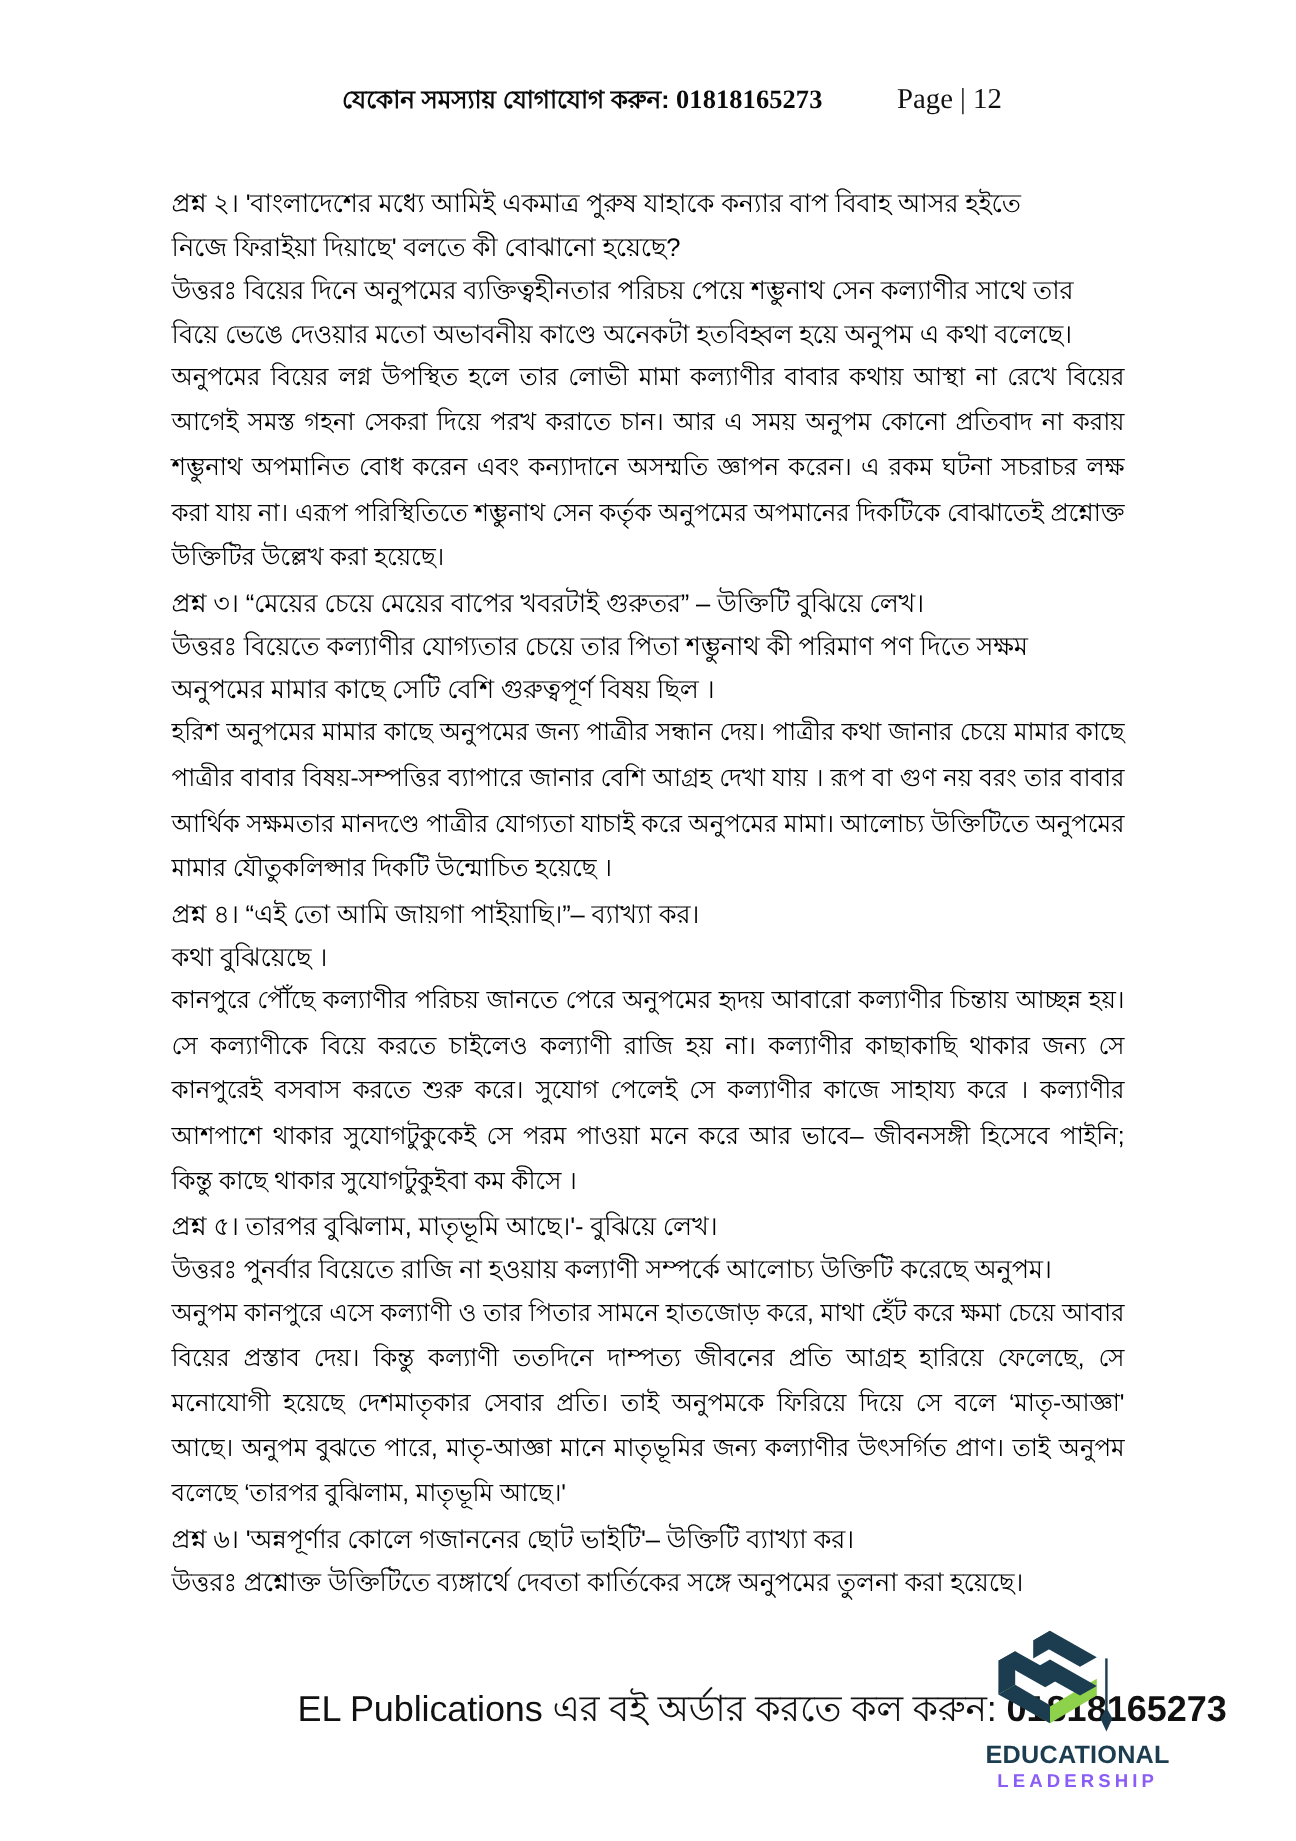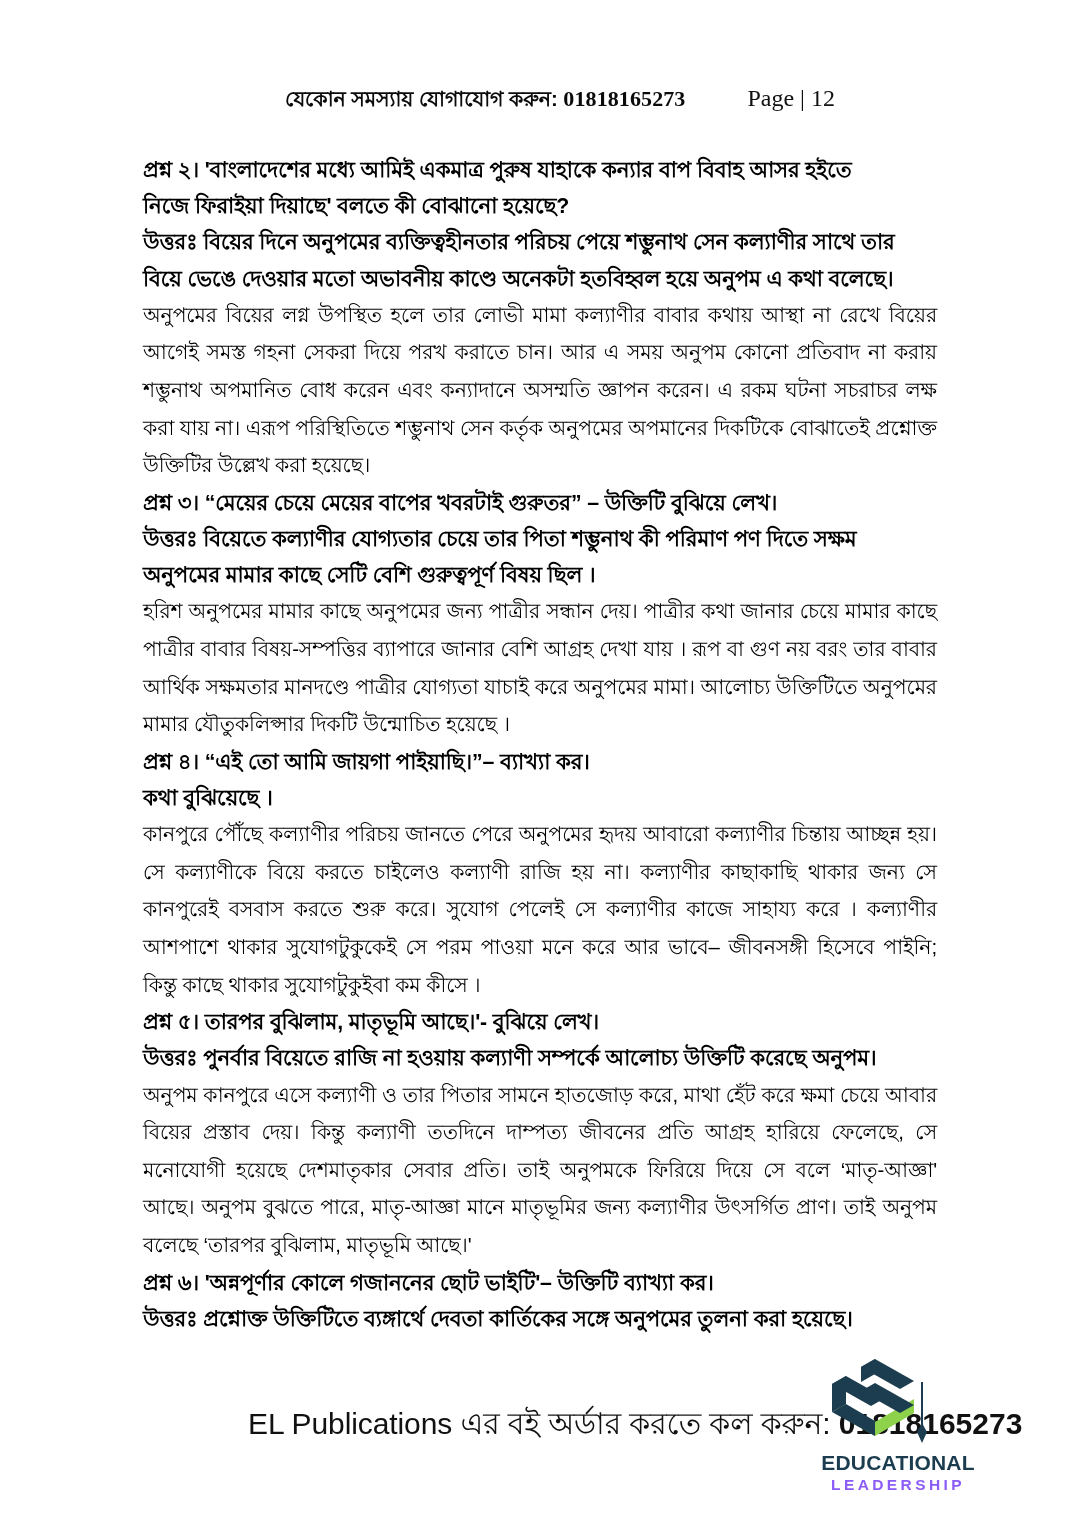--- a/index.html
+++ b/index.html
@@ -21,21 +21,21 @@
     position: absolute;
     inset: 0;
     width: 1080px;
     height: 1534px;
     background: #ffffff;
   }
 
   
   .page-header {
     position: absolute;
-    top: 84px;
+    top: 68px;
     left: 140px;
     right: 100px;
     height: 40px;
     display: flex;
     align-items: baseline;
     justify-content: center;
     gap: 62px;
     white-space: nowrap;
     text-align: right;
   }
@@ -72,21 +72,21 @@
     padding: 0;
     text-align: justify;
     text-justify: inter-word;
     font-family: "Liberation Sans", "DejaVu Sans", sans-serif;
     color: #000000;
   }
 
   
   .q-line,
   .a-line {
-    font-weight: 700;
+    font-weight: 400;
     font-size: 21.3px;
     line-height: 36.2px;
     letter-spacing: -0.15px;
   }
   .q-line { text-align: left; }
   .q-line.justified { text-align: justify; }
 
   
   .p-line {
     font-weight: 400;

